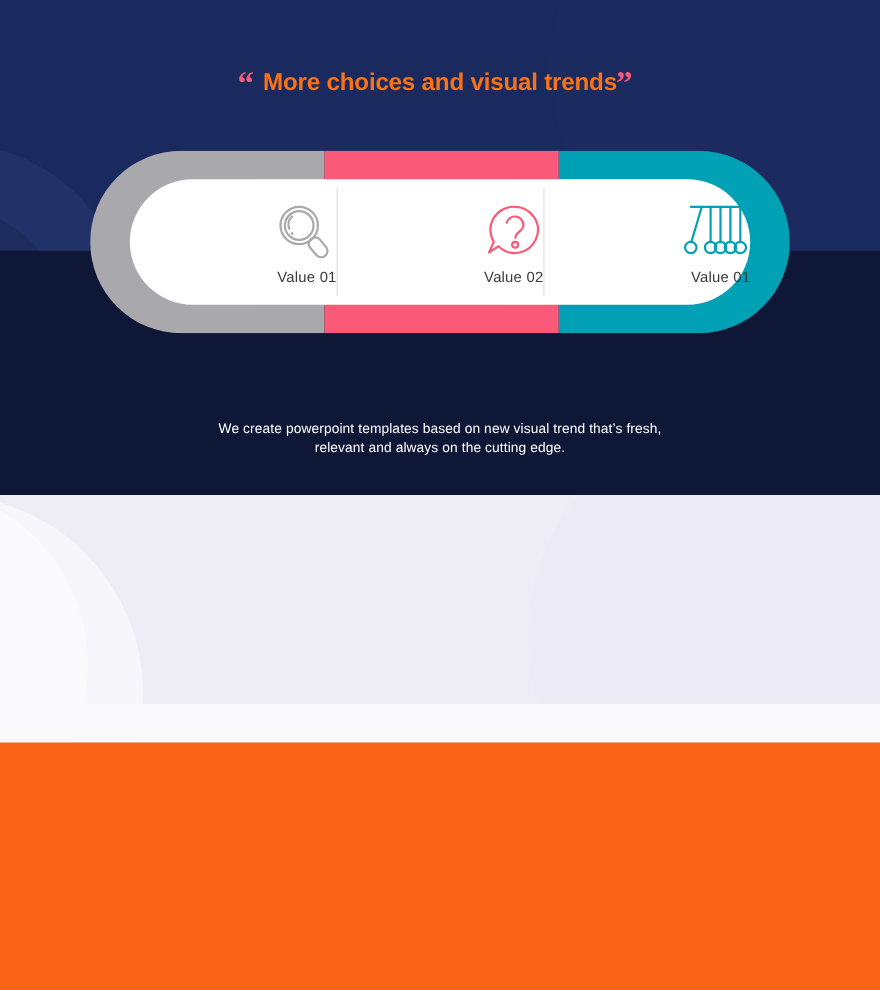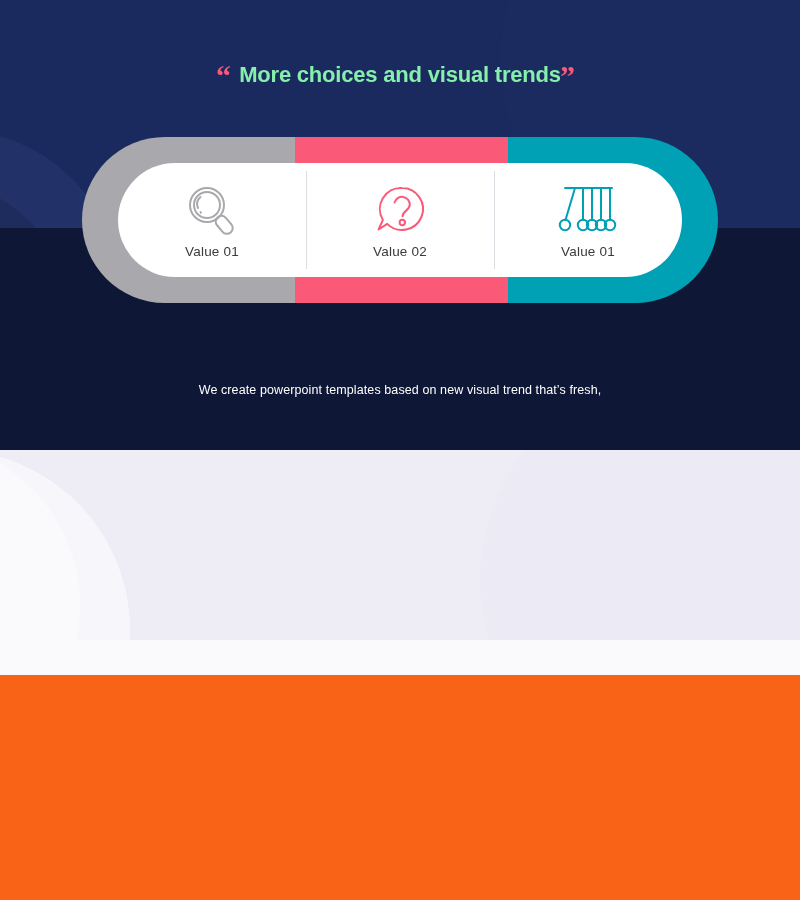--- a/index.html
+++ b/index.html
@@ -57,21 +57,21 @@
   .seg-a{width:213px;}
   .seg-b{width:213px;}
   .seg-c{width:210px;}
   .pill-inner{
     position:absolute;left:36px;top:26px;width:564px;height:114px;
     background:#ffffff;border-radius:57px;
     display:flex;align-items:stretch;
   }
   .cell{
     flex:1;display:flex;flex-direction:column;
-    align-items:center;justify-content:center;position:relative;
+    align-items:flex-end;justify-content:center;position:relative;
   }
   .cell + .cell::before{
     content:"";position:absolute;left:0;top:8px;bottom:8px;width:1px;
     background:#dddde3;
   }
   .cell-icon{height:56px;display:flex;align-items:center;justify-content:center;}
   .cell-icon svg{display:block;}
   .cell-label{
     margin-top:6px;font-size:13.5px;color:#3a3a3a;letter-spacing:.2px;
   }
@@ -88,21 +88,21 @@
 <div class="page">
 
   <section class="panel panel-dark" style="background: rgb(20, 31, 68);">
     <div class="d-top"></div>
     <div class="d-circle-tr" style="right:-120px;top:-150px;width:420px;height:420px;"></div>
     <div class="d-circle-bl" style="left:-210px;top:130px;width:330px;height:330px;"></div>
     <div class="d-circle-bl2" style="left:-250px;top:175px;width:330px;height:330px;"></div>
     <div class="d-bottom"></div>
 
     <div class="hdr" style="top:62px;">
-      <div class="hdr-title" style="color: #86efac;">More choices and visual trends</div>
+      <div class="hdr-title" style="color: #f97316;">More choices and visual trends</div>
     </div>
     <span class="quote quote-l" style="color: rgb(250, 90, 120);">“</span>
     <span class="quote quote-r" style="color: rgb(250, 90, 120);">”</span>
 
     <div class="pill" style="top:137px;">
       <div class="pill-frame">
         <div class="seg seg-a" style="background: rgb(169, 169, 173);"></div>
         <div class="seg seg-b" style="background: rgb(250, 90, 120);"></div>
         <div class="seg seg-c" style="background: rgb(0, 160, 181);"></div>
       </div>
@@ -145,20 +145,21 @@
                 <circle cx="53" cy="43" r="5.2" stroke="#00a0b5" stroke-width="2" stroke-linecap="round" fill="none"></circle>
               </svg>
             </div>
           <div class="cell-label">Value 01</div>
         </div>
       </div>
     </div>
 
     <div class="foot" style="top:342px;">
       <div style="color: rgb(255, 255, 255);">We create powerpoint templates based on new visual trend that’s fresh,</div>
+      <div style="color: rgb(255, 255, 255);">relevant and always on the cutting edge.</div>
     </div>
   </section>
 
   <section class="panel panel-light" style="background: rgb(238, 237, 246);">
     <div class="l-top"></div>
     <div class="l-circle-c" style="right:-100px;top:-80px;width:420px;height:420px;"></div>
     <div class="l-circle-a" style="left:-230px;top:0px;width:360px;height:360px;"></div>
     <div class="l-circle-b" style="left:-250px;top:-10px;width:330px;height:330px;"></div>
     <div class="l-white-band"></div>
     <div class="l-orange"></div>

